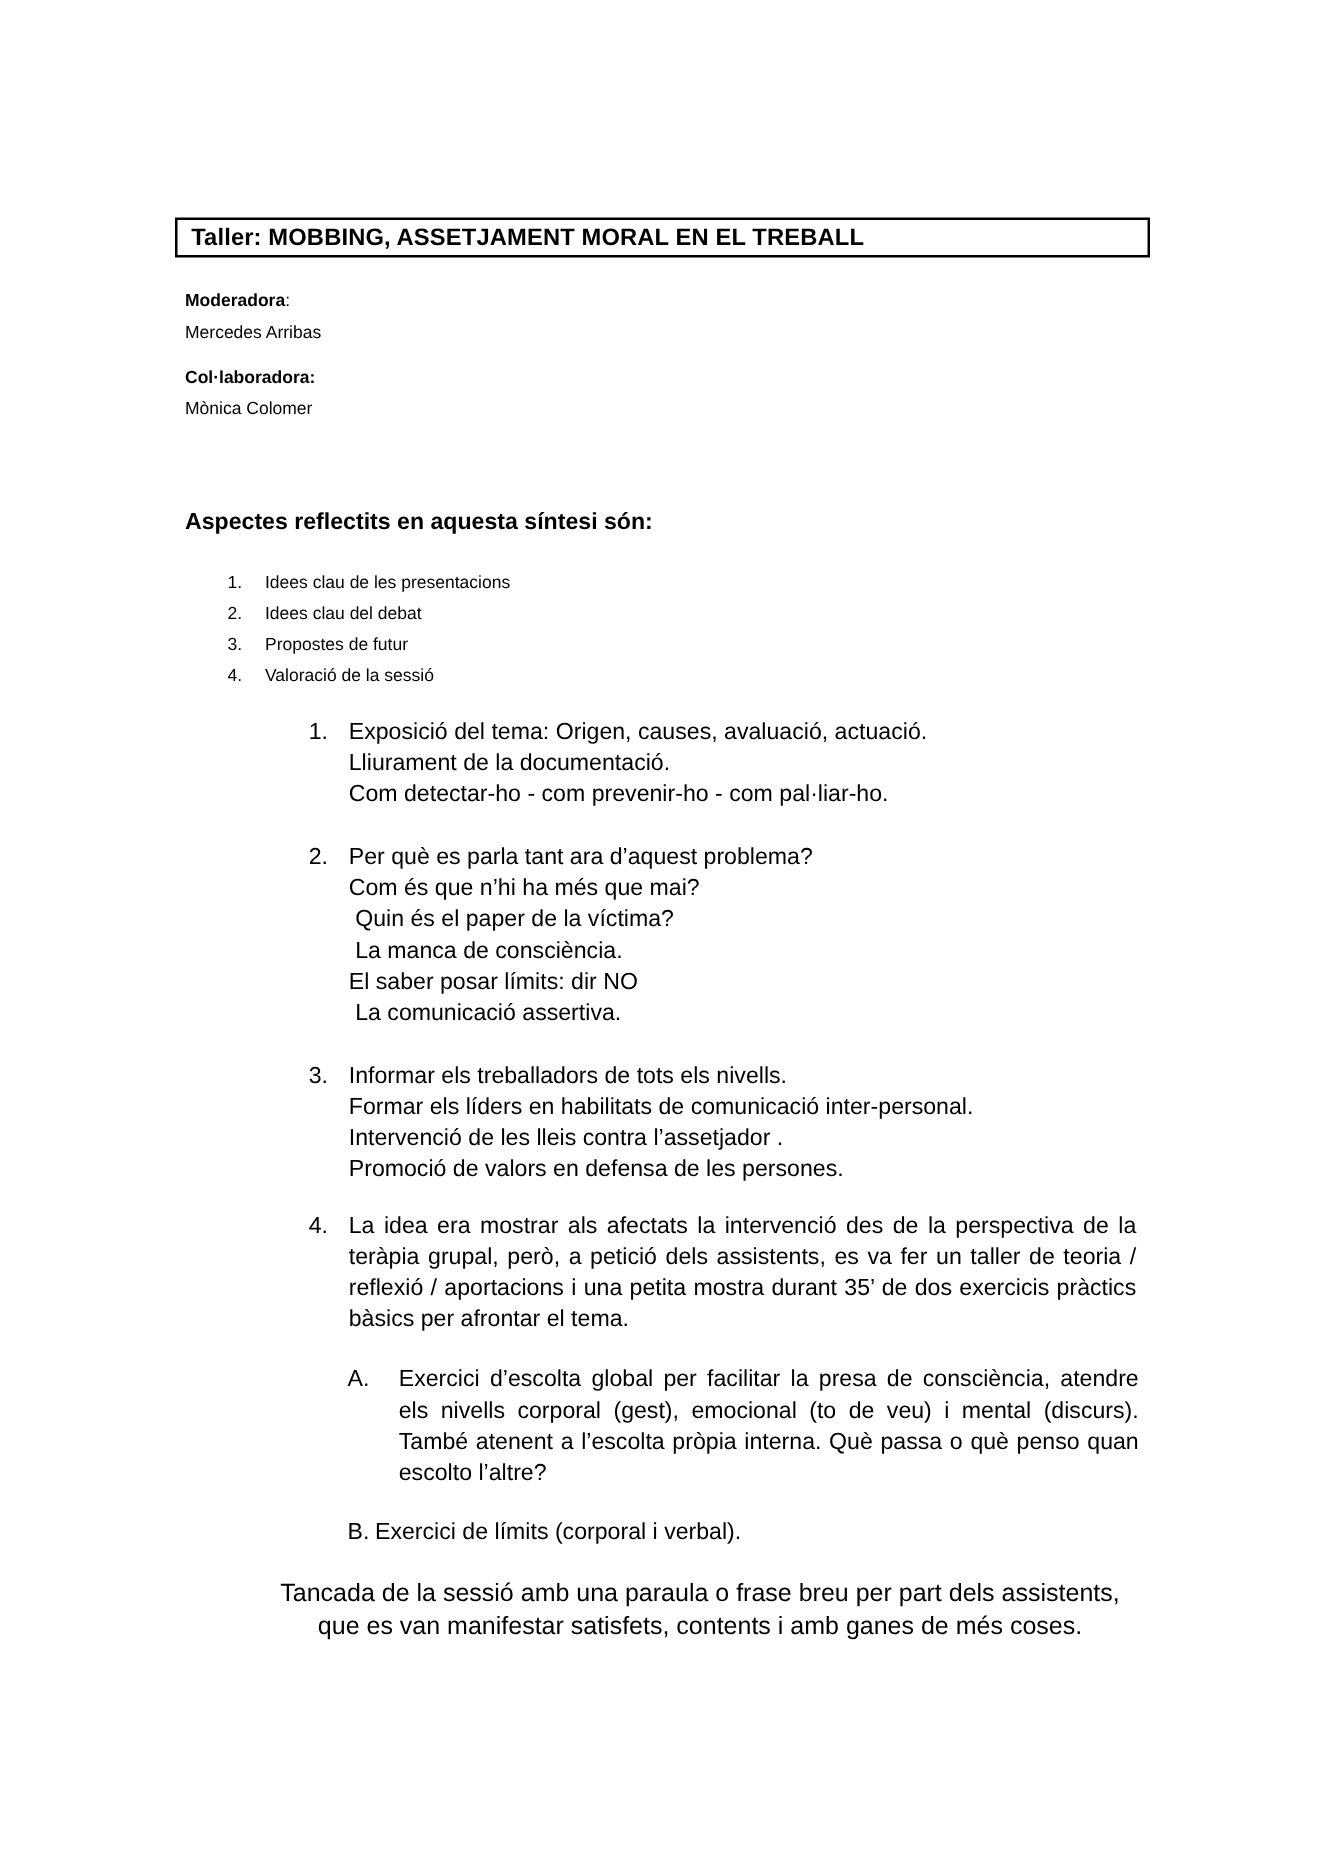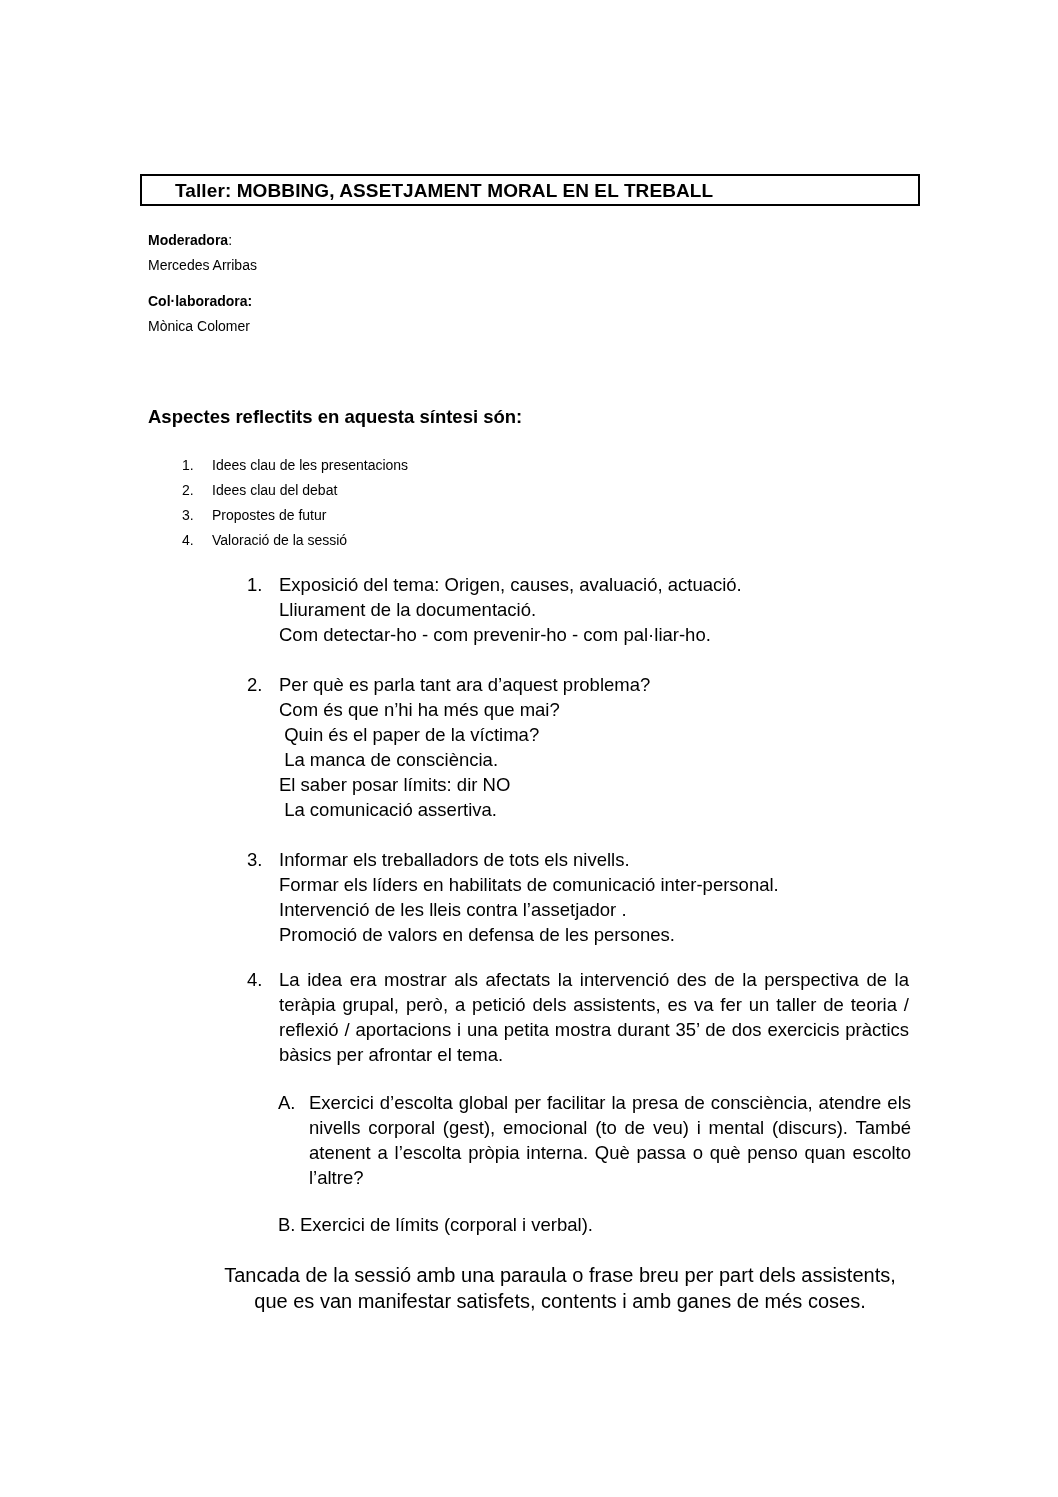--- a/index.html
+++ b/index.html
@@ -28,21 +28,20 @@
   .title-box {
     position: absolute;
     left: 140px;
     top: 174px;
     width: 780px;
     height: 32px;
     border: 2px solid #000;
     box-sizing: border-box;
     display: flex;
     align-items: center;
-    padding-left: 22px;
   }
   .title-box .title-text {
     padding-left: 11px;
     font-size: 19px;
     font-weight: bold;
     letter-spacing: 0.1px;
     line-height: 1;
     white-space: nowrap;
   }
 
@@ -127,21 +126,21 @@
     font-size: 18.5px;
     line-height: 25px;
   }
   .sub-item .marker {
     position: absolute;
     left: 0;
     top: 0;
     width: 29px;
   }
   .sub-item .content {
-    margin-left: 31px;
+    margin-left: 41px;
   }
   #sub-a { left: 278px; top: 1090px; width: 633px; }
   #sub-a .content { text-align: justify; text-justify: inter-word; }
   #sub-b { left: 278px; top: 1212px; width: 633px; }
   #sub-b .marker { width: 22px; }
   #sub-b .content { margin-left: 22px; }
 
   
   #closing-para {
     position: absolute;

